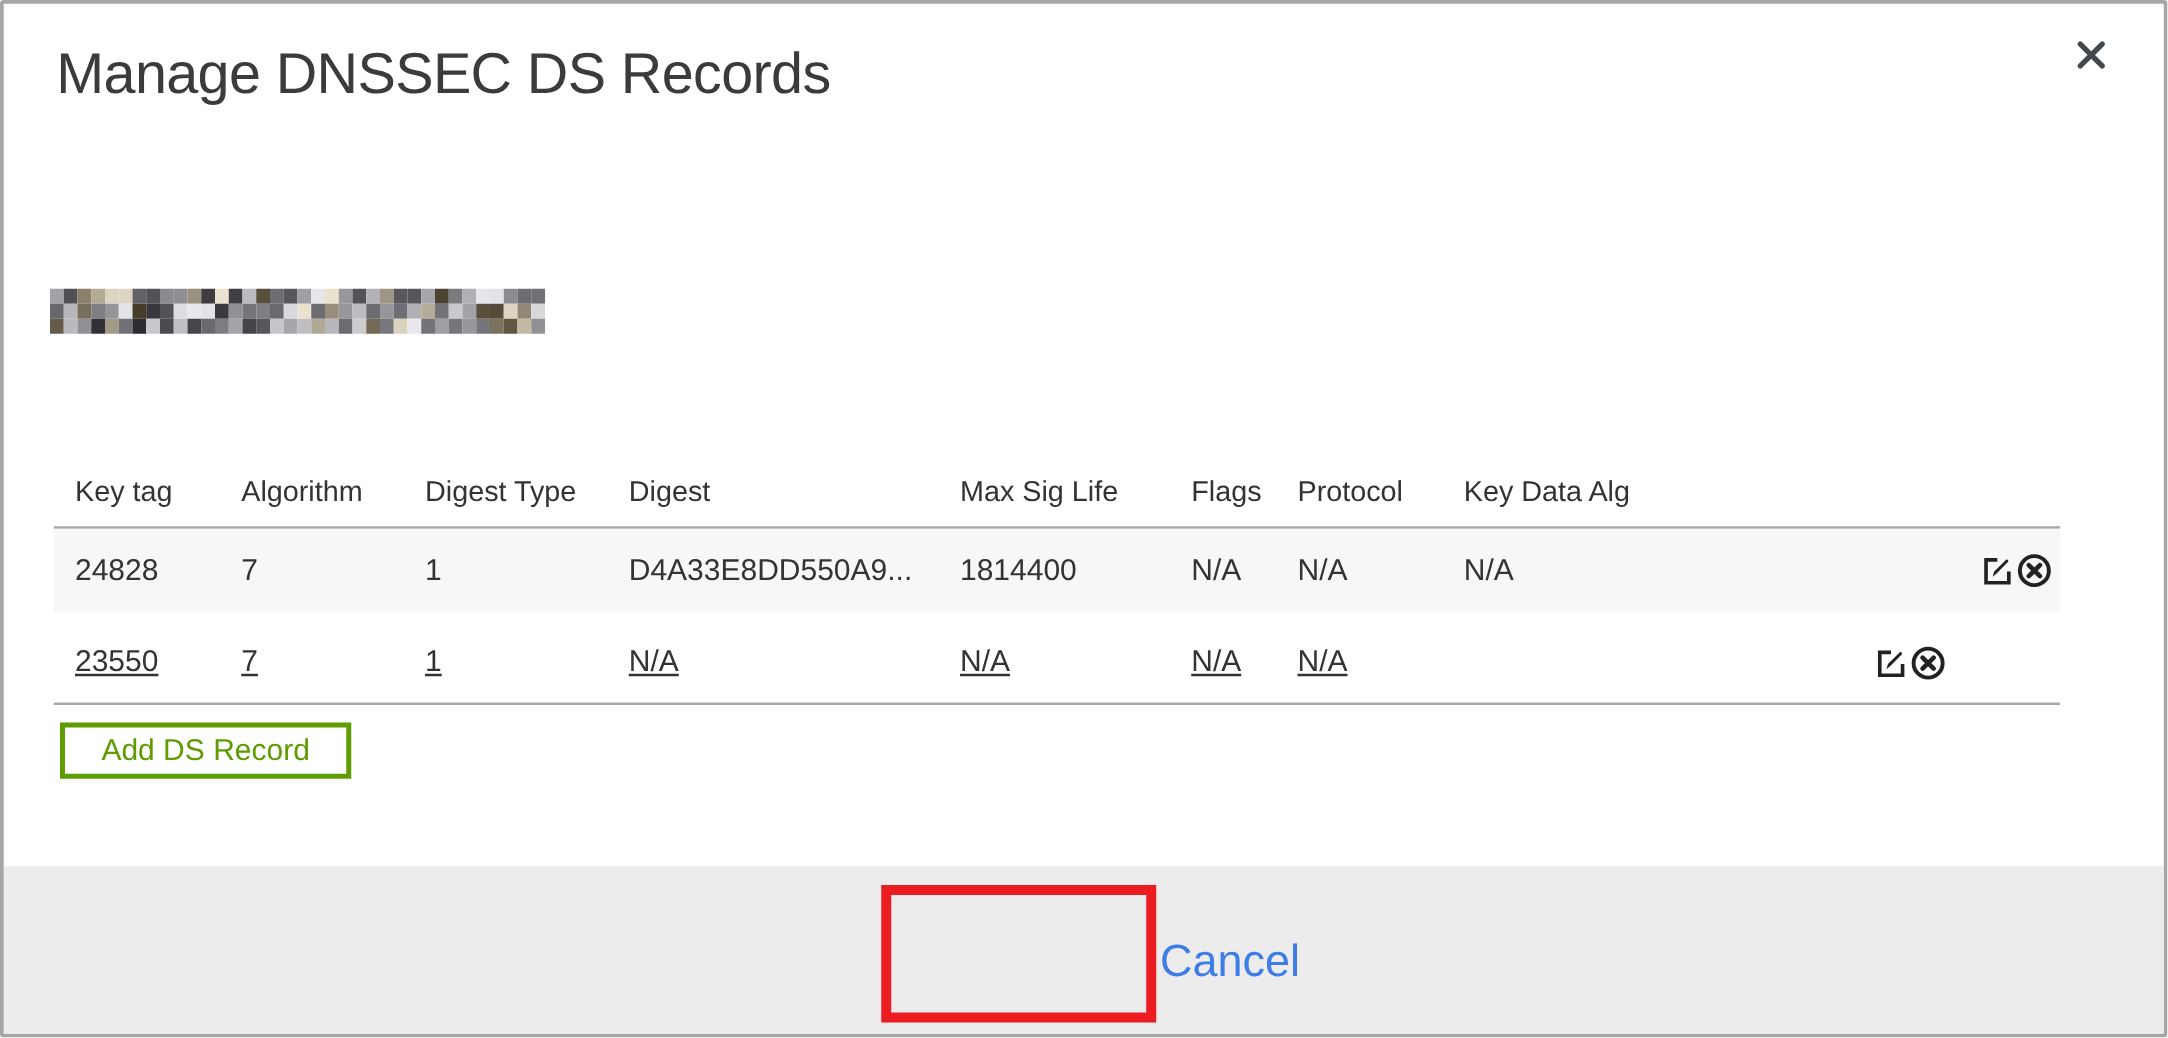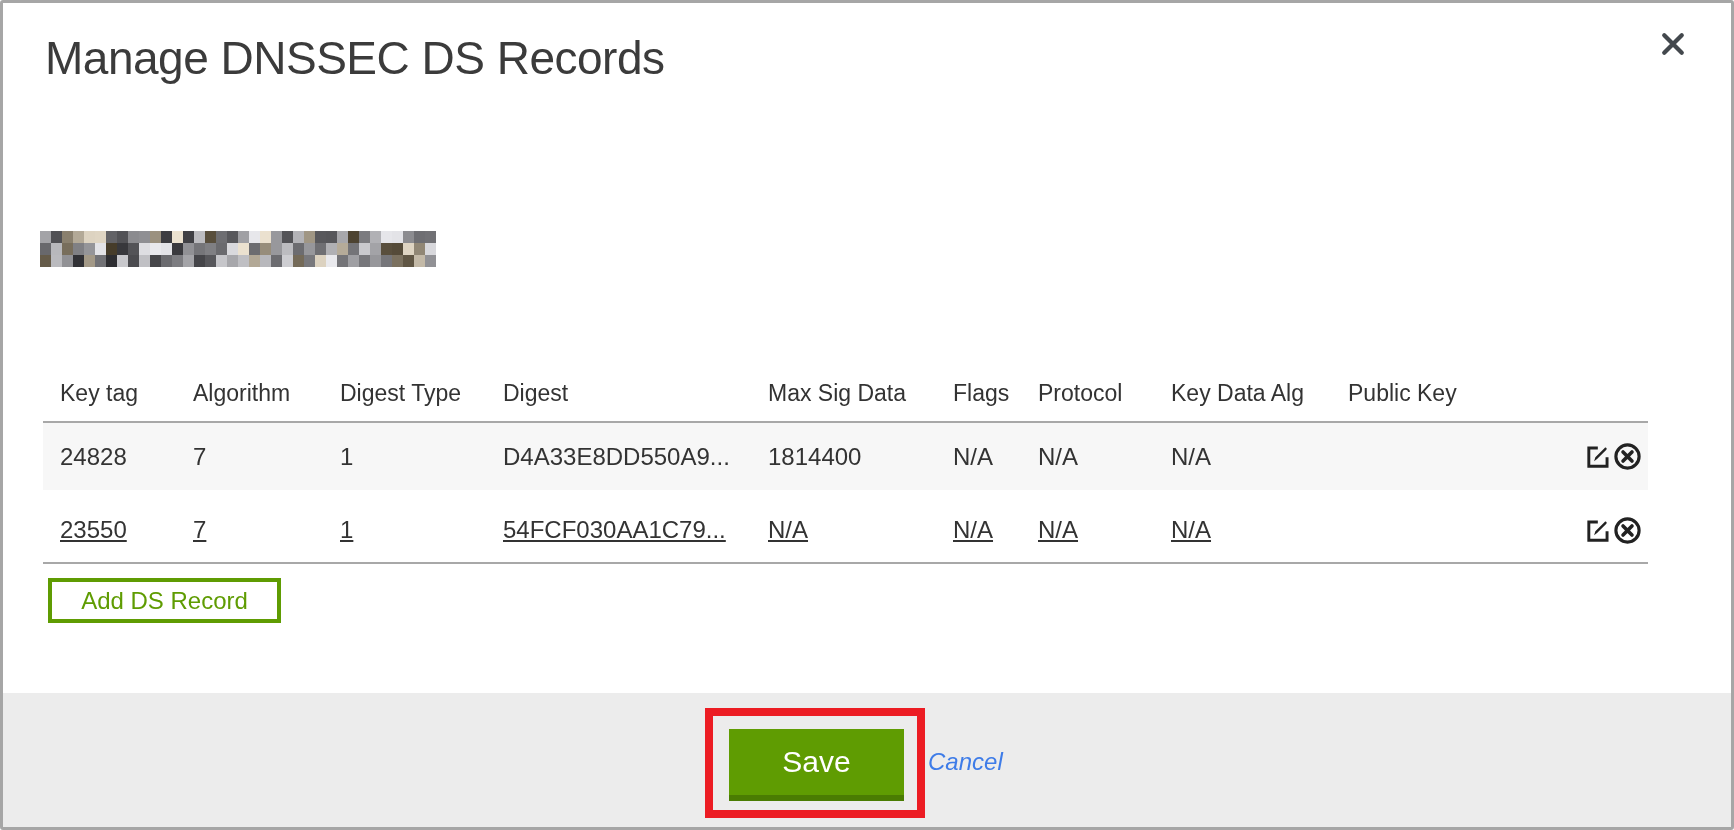--- a/index.html
+++ b/index.html
@@ -73,22 +73,22 @@
   }
   .save-btn{
     position:absolute;left:726px;top:726px;
     width:175px;height:72px;box-sizing:border-box;
     background:var(--brand-green,#5f9c02);
     border:0;border-bottom:6px solid var(--green-dark,#4a7c02);
     color:#fff;font-size:30px;font-family:inherit;cursor:pointer;
   }
   .cancel-link{
     position:absolute;left:925px;top:745px;
-    font-size:24px;color:var(--link-blue,#3e7ce8);
-    text-decoration:none;cursor:pointer;font-style:italic;
+    font-size:36px;color:var(--link-blue,#3e7ce8);
+    text-decoration:none;cursor:pointer;
   }
 </style>
 </head>
 <body>
 
 <div class="window">
 
   <h1 class="dialog-title">Manage DNSSEC DS Records</h1>
 
   <button class="close-btn" aria-label="Close">
@@ -210,25 +210,24 @@
       <div style="background: rgb(145, 145, 149);"></div>
     </div>
 
 
   <div class="ds-table">
     <div class="trow thead">
       <div class="cell">Key tag</div>
       <div class="cell">Algorithm</div>
       <div class="cell">Digest Type</div>
       <div class="cell">Digest</div>
-      <div class="cell">Max Sig Data</div>
+      <div class="cell">Max Sig Life</div>
       <div class="cell">Flags</div>
       <div class="cell">Protocol</div>
       <div class="cell">Key Data Alg</div>
-      <div class="cell">Public Key</div>
       <div class="cell actions"></div>
     </div>
 
     <div class="trow row-1">
       <div class="cell">24828</div>
       <div class="cell">7</div>
       <div class="cell">1</div>
       <div class="cell">D4A33E8DD550A9...</div>
       <div class="cell">1814400</div>
       <div class="cell">N/A</div>
@@ -252,21 +251,20 @@
             </svg>
           </span>
         </button>
       </div>
     </div>
 
     <div class="trow row-2">
       <div class="cell">23550</div>
       <div class="cell">7</div>
       <div class="cell">1</div>
-      <div class="cell">54FCF030AA1C79...</div>
       <div class="cell">N/A</div>
       <div class="cell">N/A</div>
       <div class="cell">N/A</div>
       <div class="cell">N/A</div>
       <div class="cell"></div>
       <div class="cell actions">
         <button class="icon-btn" aria-label="Edit">
           <span>
             <svg width="27" height="27" viewBox="0 0 24 24">
               <path d="M19.6 12.6 V20.6 H3.4 V4.4 H11.4" fill="none" stroke="#222" stroke-width="2.6"></path>
@@ -283,18 +281,17 @@
           </span>
         </button>
       </div>
     </div>
   </div>
 
   <button class="add-btn">Add DS Record</button>
 
   <div class="footer"></div>
 
-  <button class="save-btn">Save</button>
   <a class="cancel-link">Cancel</a>
 
   <div class="annotation-box"></div>
 
 </div>
 
 </body></html>

